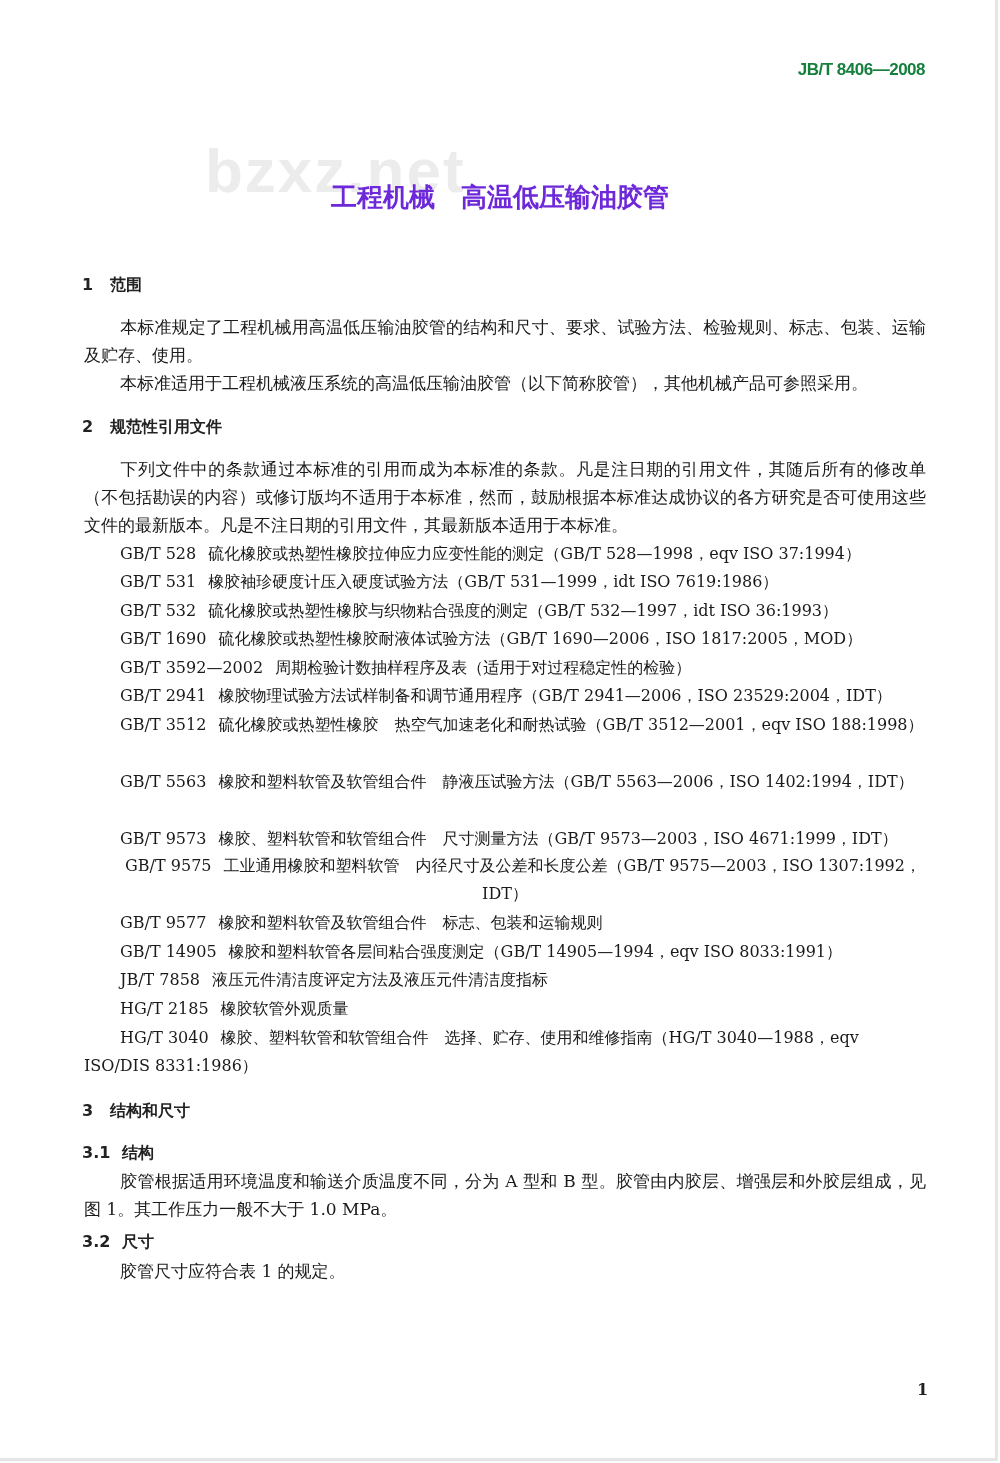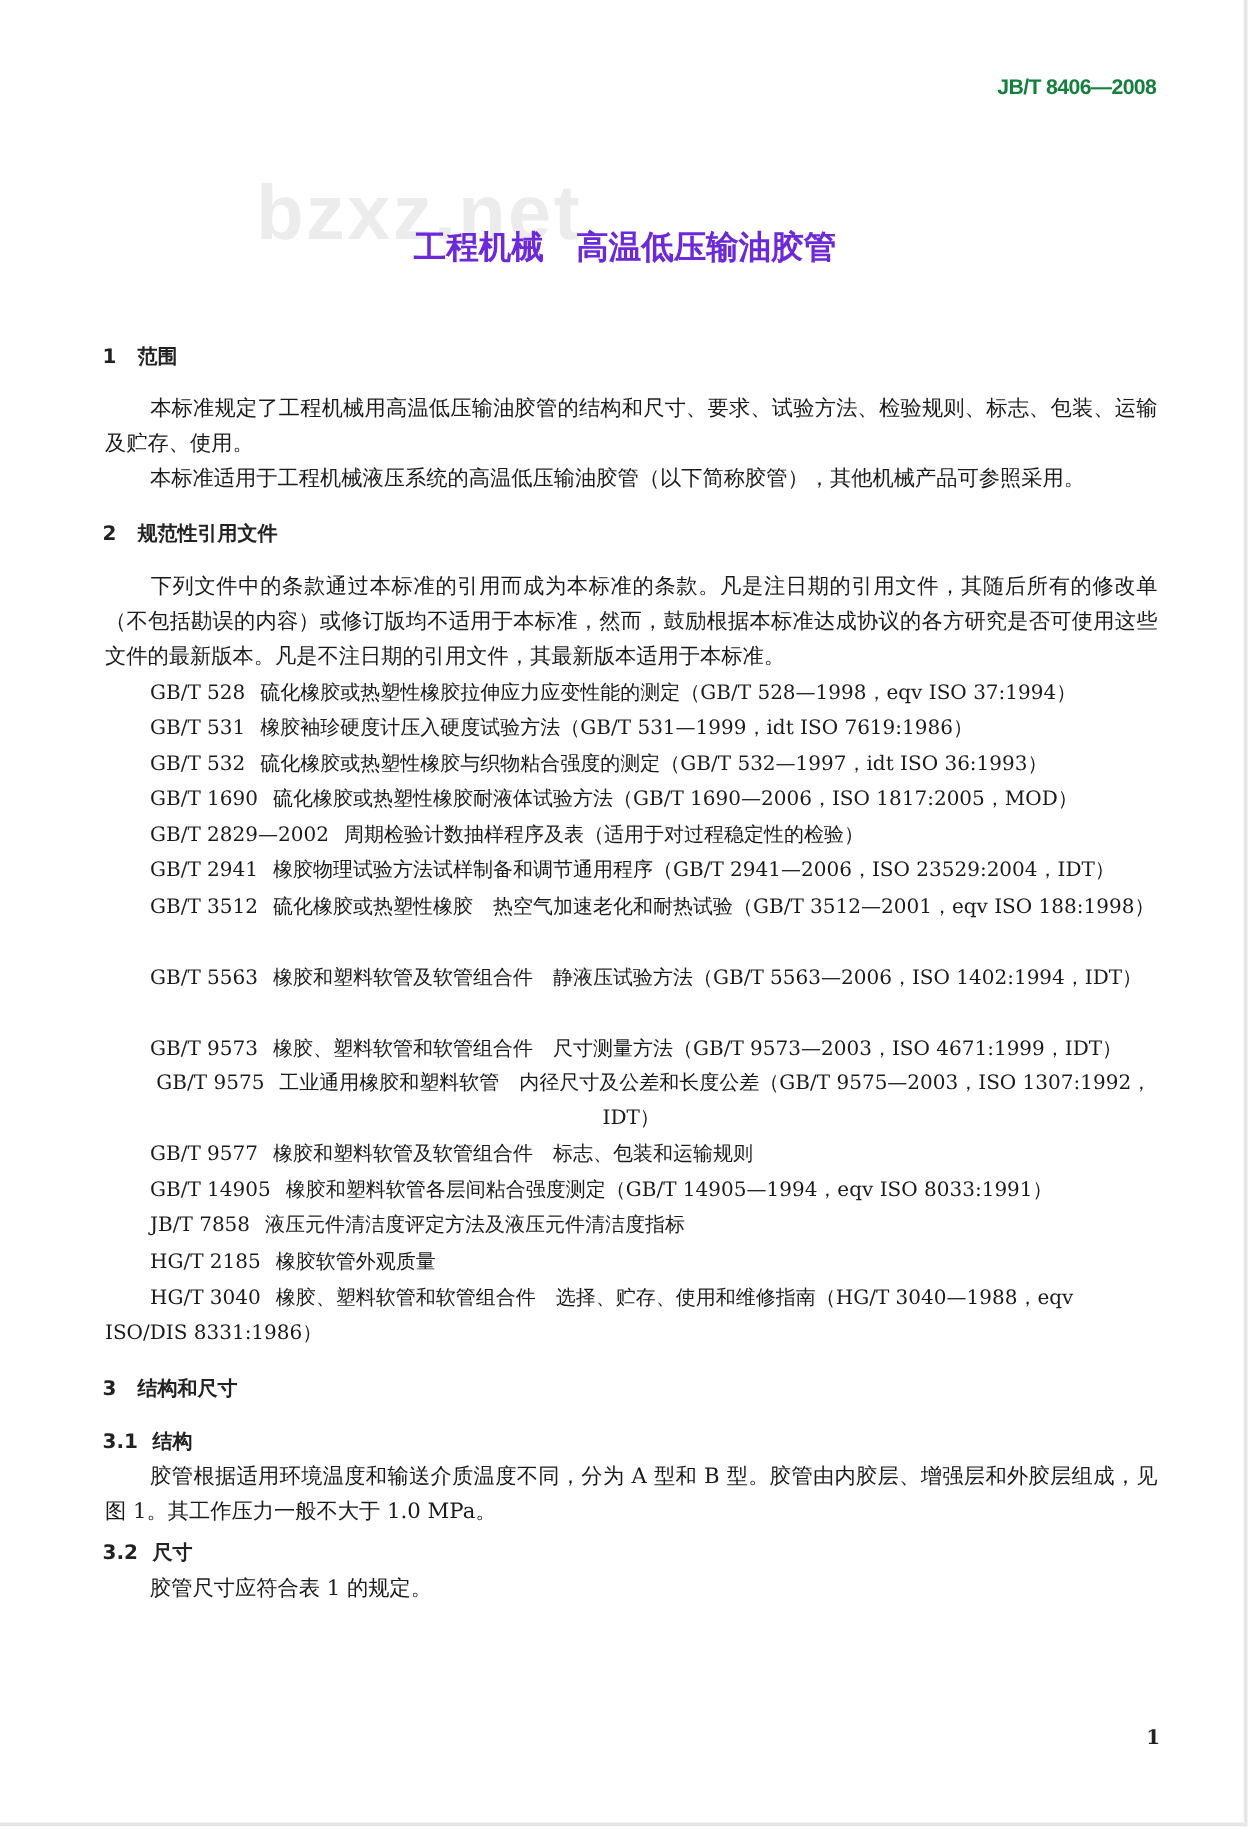--- a/index.html
+++ b/index.html
@@ -80,21 +80,21 @@
   <span class="num">2</span><span>规范性引用文件</span>
 </div>
 <div class="para" style="top:455px;">
   <span class="indent"></span><span>下列文件中的条款通过本标准的引用而成为本标准的条款。凡是注日期的引用文件，其随后所有的修改单（不包括勘误的内容）或修订版均不适用于本标准，然而，鼓励根据本标准达成协议的各方研究是否可使用这些文件的最新版本。凡是不注日期的引用文件，其最新版本适用于本标准。</span>
 </div>
 
 <div class="ref" style="top:540px;"><span class="code">GB/T 528</span><span>硫化橡胶或热塑性橡胶拉伸应力应变性能的测定（GB/T 528—1998，eqv ISO 37:1994）</span></div>
 <div class="ref" style="top:568px;"><span class="code">GB/T 531</span><span>橡胶袖珍硬度计压入硬度试验方法（GB/T 531—1999，idt ISO 7619:1986）</span></div>
 <div class="ref" style="top:597px;"><span class="code">GB/T 532</span><span>硫化橡胶或热塑性橡胶与织物粘合强度的测定（GB/T 532—1997，idt ISO 36:1993）</span></div>
 <div class="ref" style="top:625px;"><span class="code">GB/T 1690</span><span>硫化橡胶或热塑性橡胶耐液体试验方法（GB/T 1690—2006，ISO 1817:2005，MOD）</span></div>
-<div class="ref" style="top:654px;"><span class="code">GB/T 2829—2002</span><span>周期检验计数抽样程序及表（适用于对过程稳定性的检验）</span></div>
+<div class="ref" style="top:654px;"><span class="code">GB/T 3592—2002</span><span>周期检验计数抽样程序及表（适用于对过程稳定性的检验）</span></div>
 <div class="ref" style="top:682px;"><span class="code">GB/T 2941</span><span>橡胶物理试验方法试样制备和调节通用程序（GB/T 2941—2006，ISO 23529:2004，IDT）</span></div>
 <div class="ref" style="top:711px;"><span class="code">GB/T 3512</span><span>硫化橡胶或热塑性橡胶　热空气加速老化和耐热试验（GB/T 3512—2001，eqv ISO 188:1998）</span></div>
 <div class="ref" style="top:768px;"><span class="code">GB/T 5563</span><span>橡胶和塑料软管及软管组合件　静液压试验方法（GB/T 5563—2006，ISO 1402:1994，IDT）</span></div>
 <div class="ref" style="top:825px;"><span class="code">GB/T 9573</span><span>橡胶、塑料软管和软管组合件　尺寸测量方法（GB/T 9573—2003，ISO 4671:1999，IDT）</span></div>
 <div class="ref" style="top:852px;text-align:center;"><span class="code">GB/T 9575</span><span>工业通用橡胶和塑料软管　内径尺寸及公差和长度公差（GB/T 9575—2003，ISO 1307:1992，IDT）</span></div>
 <div class="ref" style="top:909px;"><span class="code">GB/T 9577</span><span>橡胶和塑料软管及软管组合件　标志、包装和运输规则</span></div>
 <div class="ref" style="top:938px;"><span class="code">GB/T 14905</span><span>橡胶和塑料软管各层间粘合强度测定（GB/T 14905—1994，eqv ISO 8033:1991）</span></div>
 <div class="ref" style="top:966px;"><span class="code">JB/T 7858</span><span>液压元件清洁度评定方法及液压元件清洁度指标</span></div>
 <div class="ref" style="top:995px;"><span class="code">HG/T 2185</span><span>橡胶软管外观质量</span></div>
 <div class="ref" style="top:1024px;"><span class="code">HG/T 3040</span><span>橡胶、塑料软管和软管组合件　选择、贮存、使用和维修指南（HG/T 3040—1988，eqv ISO/DIS 8331:1986）</span></div>

